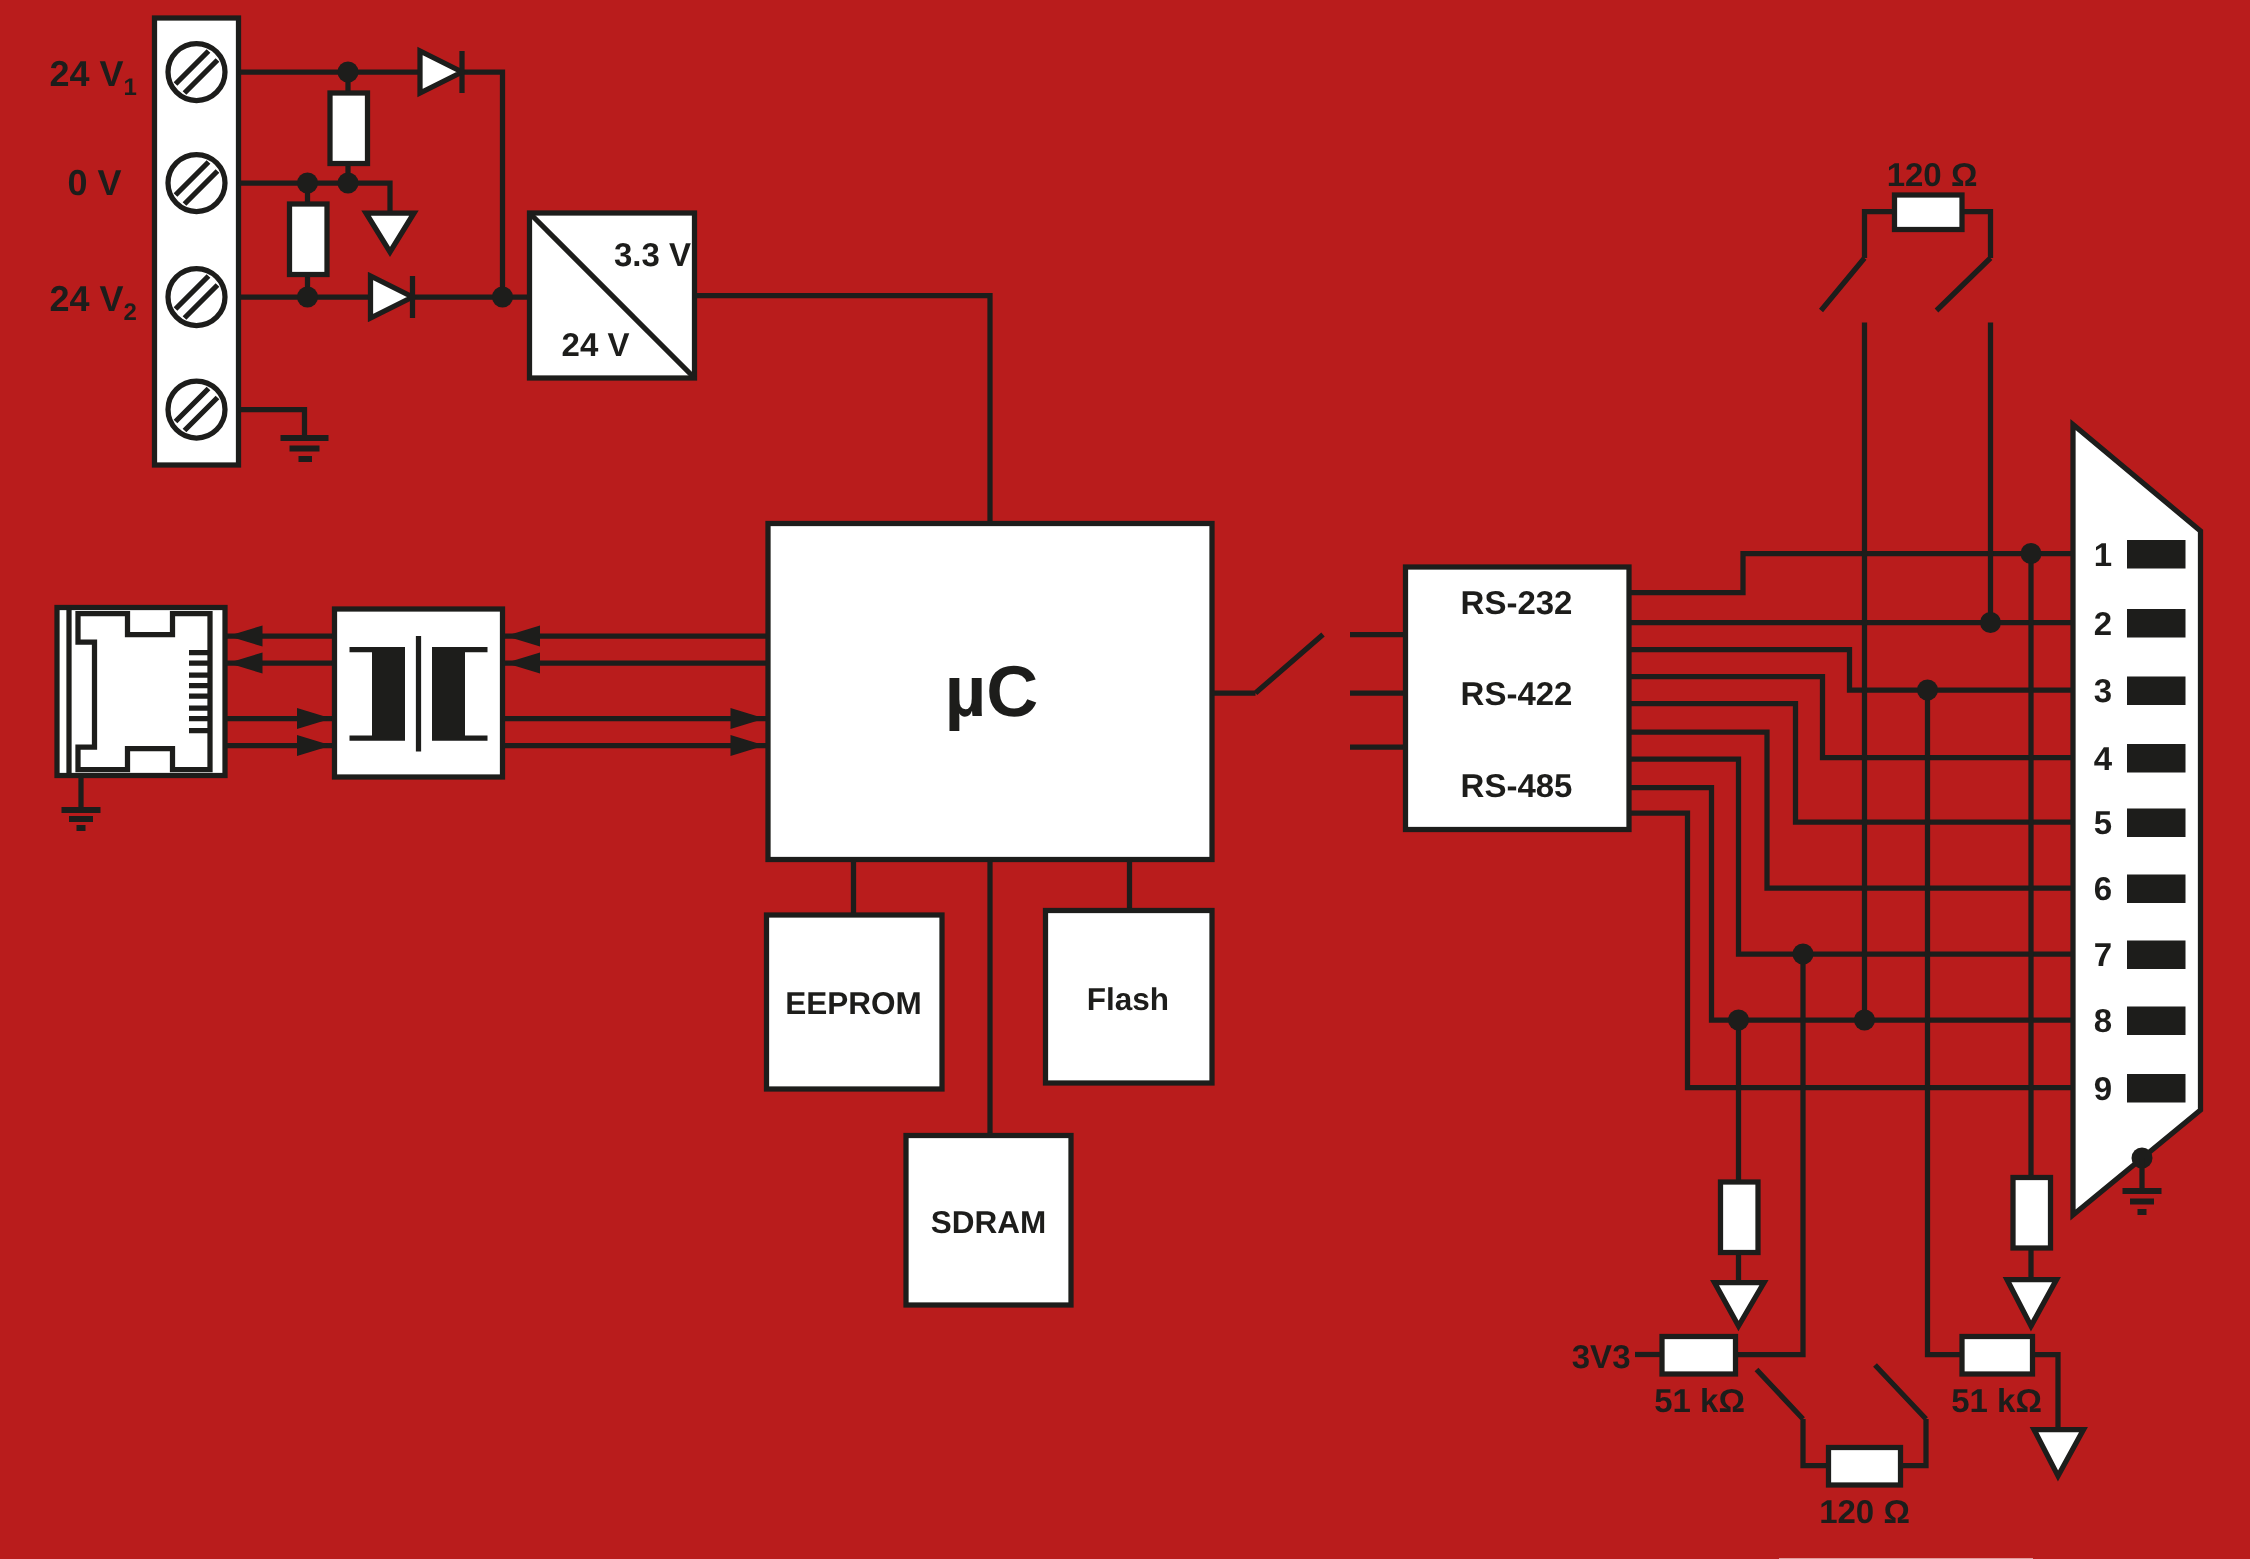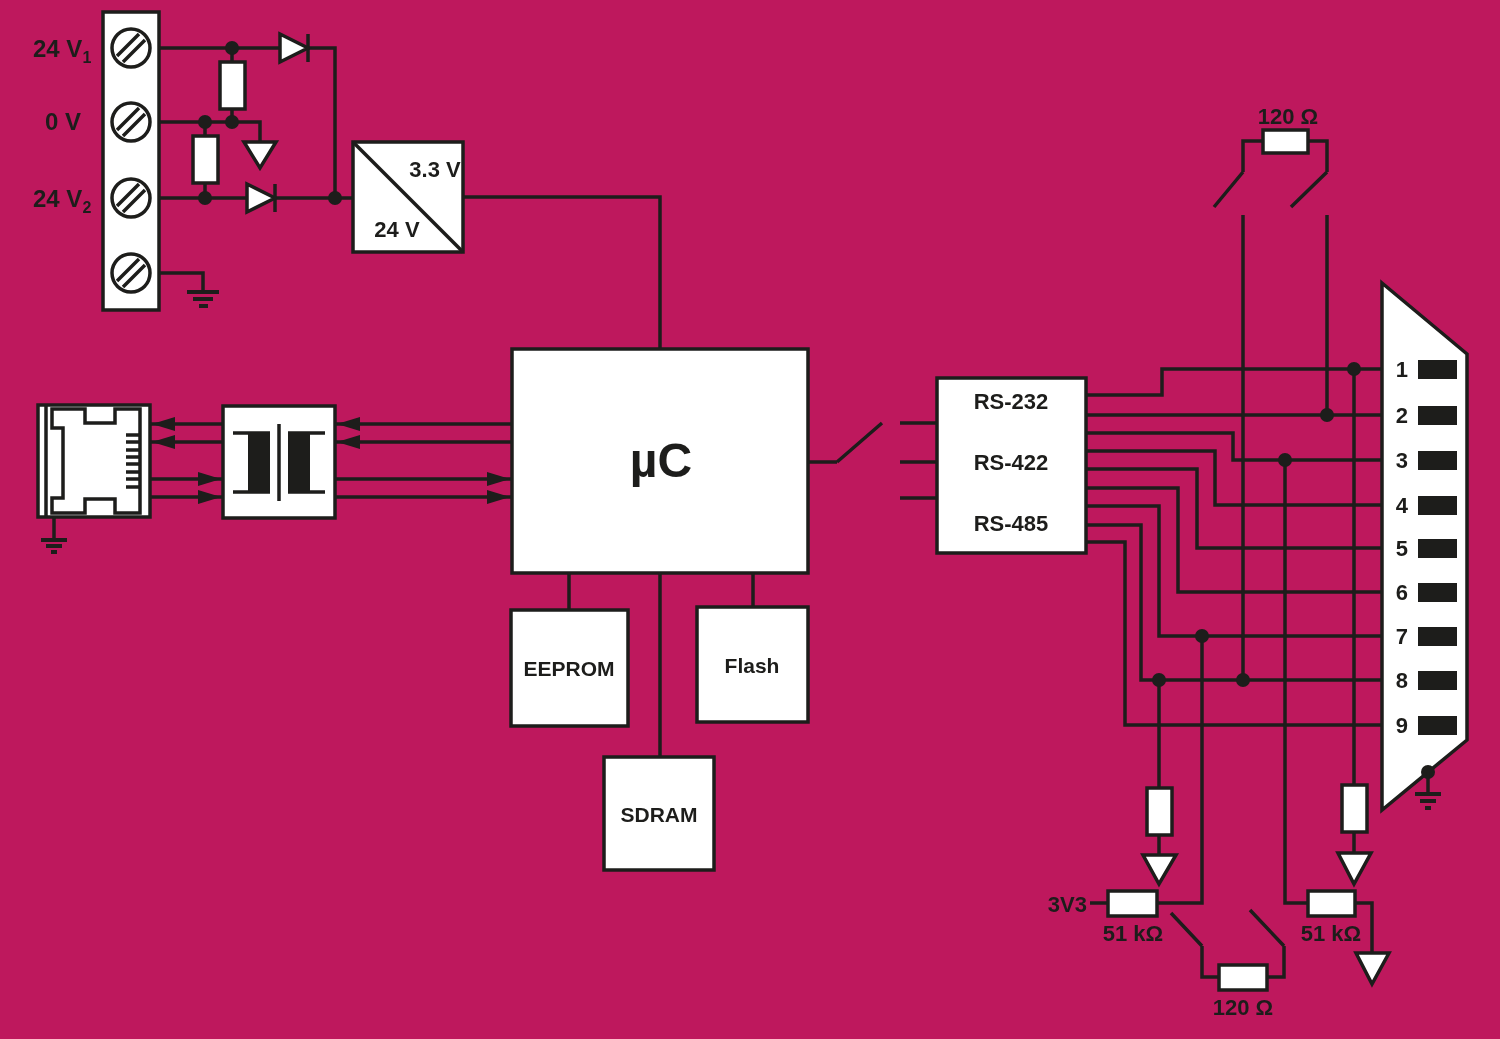--- a/index.html
+++ b/index.html
@@ -1,16 +1,16 @@
 <!DOCTYPE html>
 <html><head>
 <meta charset="utf-8">
 <style>
   html,body{margin:0;padding:0;background:#ffffff;}
-  .stage{width:1500px;height:1039px;background:#be185d;position:relative;font-family:"Liberation Sans",sans-serif;}
+  .stage{width:1500px;height:1039px;background:#b91c1c;position:relative;font-family:"Liberation Sans",sans-serif;}
   svg{display:block;}
   text{fill:#1d1d1b;font-family:"Liberation Sans",sans-serif;font-weight:bold;}
   .wire{stroke:#1d1d1b;stroke-width:3.5;fill:none;}
   .thick{stroke:#1d1d1b;stroke-width:4;fill:none;}
   .box{stroke:#1d1d1b;stroke-width:3.5;fill:#ffffff;}
   .solid{fill:#1d1d1b;stroke:none;}
   .hollow{stroke:#1d1d1b;stroke-width:3.5;fill:#ffffff;}
 </style>
 </head>
 <body>

